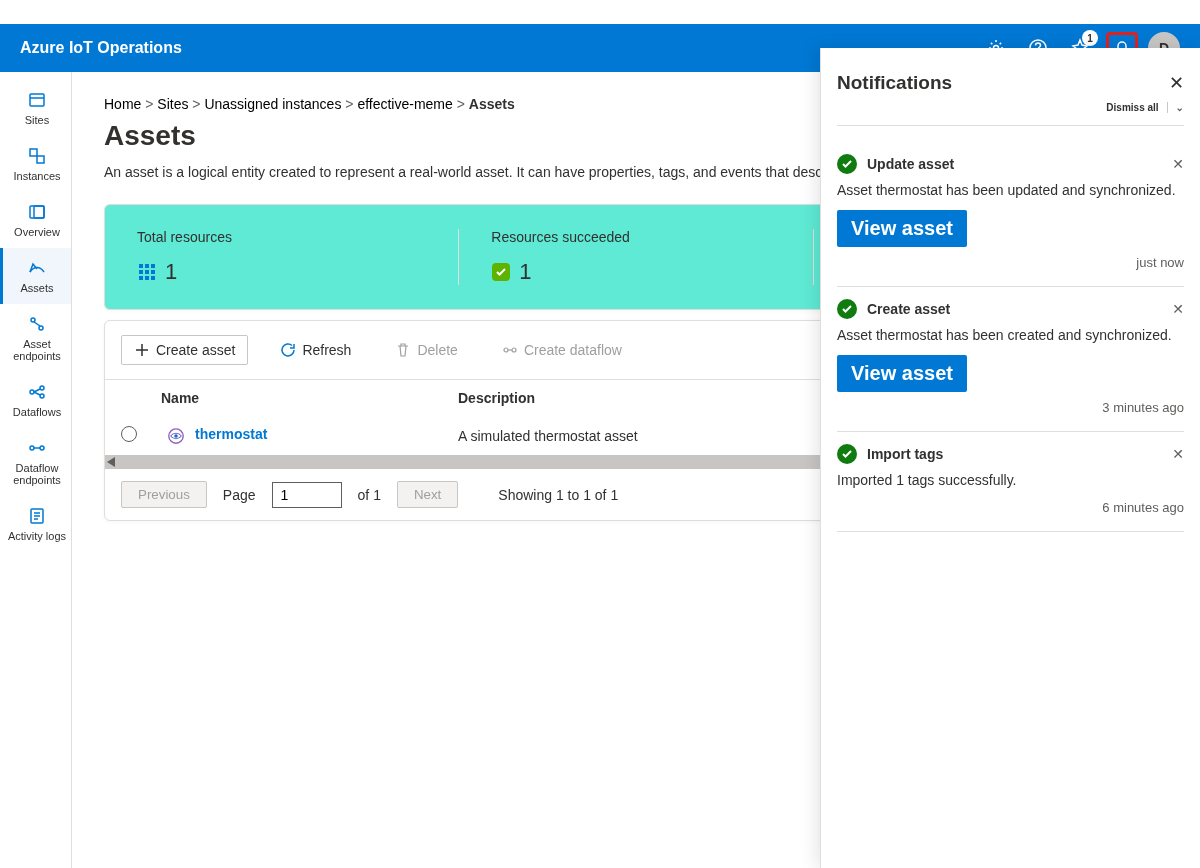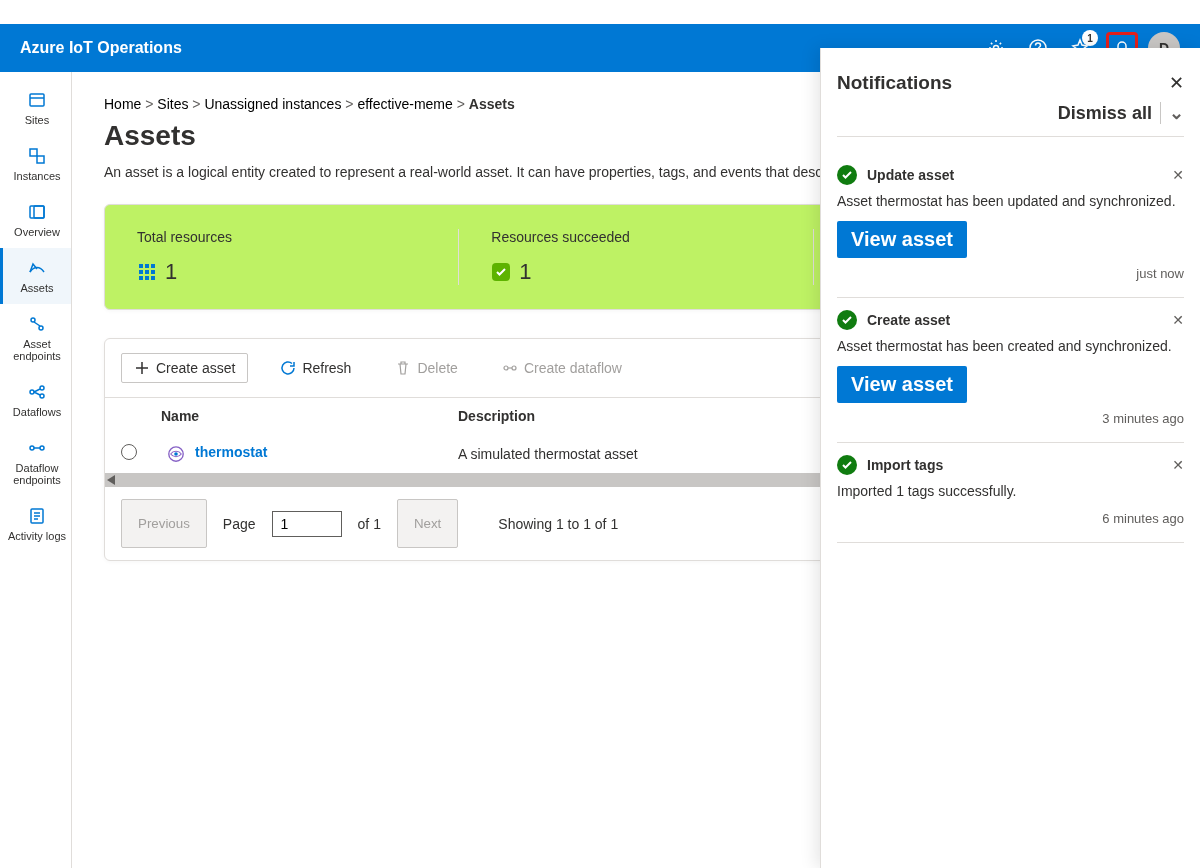--- a/index.html
+++ b/index.html
@@ -20,21 +20,21 @@
 .nav-item.active { border-left-color: #0078d4; background: #f0f6fb; }
 .nav-icon { width: 20px; height: 20px; margin-bottom: 4px; color: #0078d4; display: flex; align-items: center; justify-content: center; }
 
 .main { flex: 1; padding: 24px 32px; overflow: auto; background: #fff; position: relative; }
 .breadcrumb { font-size: 14px; color: #605e5c; margin-bottom: 8px; }
 .breadcrumb a { color: #000000; text-decoration: none; cursor: pointer; }
 .breadcrumb .current { font-weight: 600; color: #323130; }
 .page-title { font-size: 28px; font-weight: 600; margin-bottom: 12px; }
 .page-desc { font-size: 14px; color: #323130; margin-bottom: 24px; }
 
-.metrics { display: flex; border: 1px solid #e0ddda; border-radius: 6px; padding: 24px 0; margin-bottom: 28px; background: #bef264; box-shadow: 0 1px 4px rgba(0,0,0,.04); }
+.metrics { display: flex; border: 1px solid #e0ddda; border-radius: 6px; padding: 24px 0; margin-bottom: 10px; background: #5eead4; box-shadow: 0 1px 4px rgba(0,0,0,.04); }
 .metric { flex: 1; padding: 0 32px; border-right: 1px solid #e0ddda; }
 .metric:last-child { border-right: none; }
 .metric-label { font-size: 14px; color: #323130; margin-bottom: 14px; display: flex; align-items: center; gap: 6px; }
 .metric-value { font-size: 22px; display: flex; align-items: center; gap: 8px; }
 .metric-icon { width: 20px; height: 20px; }
 
 .table-panel { border: 1px solid #e0ddda; border-radius: 6px; background: #fff; box-shadow: 0 1px 4px rgba(0,0,0,.04); }
 .toolbar { display: flex; align-items: center; gap: 20px; padding: 14px 16px; }
 .tbtn { display: flex; align-items: center; gap: 6px; padding: 6px 12px; font-size: 14px; cursor: pointer; color: #323130; border: none; background: none; border-radius: 2px; }
 .tbtn.primary { border: 1px solid #c8c6c4; }
@@ -47,27 +47,27 @@
 .col-desc { flex: 1; }
 .trow { display: flex; padding: 10px 16px; align-items: center; font-size: 14px; }
 .trow .col-name a { color: #0078d4; text-decoration: none; font-weight: 600; cursor: pointer; }
 .radio { width: 16px; height: 16px; border: 1px solid #605e5c; border-radius: 50%; display: inline-block; cursor: pointer; }
 .asset-icn { width:18px; height:18px; vertical-align:middle; margin-right:10px; margin-left:6px; }
 
 .scroll-ph { height: 14px; background: #c8c6c4; position: relative; }
 .scroll-ph::before { content:''; position:absolute; left:2px; top:2px; width:0; height:0; border-top:5px solid transparent; border-bottom:5px solid transparent; border-right:8px solid #605e5c; }
 
 .pager { display: flex; align-items: center; gap: 16px; padding: 12px 16px; font-size: 14px; }
-.pbtn { padding: 16px 16px; border: 1px solid #c8c6c4; background: #f3f2f1; color: #a19f9d; border-radius: 2px; }
+.pbtn { padding: 5px 16px; border: 1px solid #c8c6c4; background: #f3f2f1; color: #a19f9d; border-radius: 2px; }
 .pinput { width: 70px; padding: 4px 8px; border: 1px solid #605e5c; font-size: 14px; }
 
 .notif-panel { position: absolute; top: 48px; right: 0; width: 380px; height: calc(100vh - 48px); background: #fff; border-left: 1px solid #e0ddda; box-shadow: -4px 0 16px rgba(0,0,0,.1); padding: 24px 16px; overflow: auto; }
 .notif-head { display: flex; justify-content: space-between; align-items: center; margin-bottom: 8px; }
 .notif-title { font-size: 19px; font-weight: 600; }
-.dismiss-row { text-align: right; font-weight: 600; font-size: 18px; cursor: pointer; margin-bottom: 16px; border-bottom: 1px solid #e0ddda; padding-bottom: 12px; display:flex; justify-content:flex-end; align-items:center; gap:8px;}
+.dismiss-row { text-align: right; font-weight: 600; font-size: 10px; cursor: pointer; margin-bottom: 16px; border-bottom: 1px solid #e0ddda; padding-bottom: 12px; display:flex; justify-content:flex-end; align-items:center; gap:8px;}
 .dismiss-row .chev { border-left:1px solid #c8c6c4; padding-left:8px; color:#605e5c; }
 .notif { padding: 12px 0 16px; border-bottom: 1px solid #e0ddda; }
 .notif-top { display: flex; align-items: center; gap: 10px; margin-bottom: 8px; }
 .notif-status { width: 20px; height: 20px; background: #107c10; border-radius: 50%; flex-shrink: 0; display:flex; align-items:center; justify-content:center; }
 .notif-status svg { width:12px; height:12px; }
 .notif-t { font-weight: 600; flex: 1; }
 .notif-close { cursor: pointer; color: #605e5c; }
 .notif-msg { font-size: 14px; color: #323130; margin-bottom: 12px; }
 .notif-btn { background: #0078d4; color: #fff; padding: 7px 14px; border: none; border-radius: 2px; font-size: 20px; font-weight:600; cursor: pointer; }
 .notif-time { text-align: right; font-size: 13px; color: #605e5c; margin-top: 8px; }

